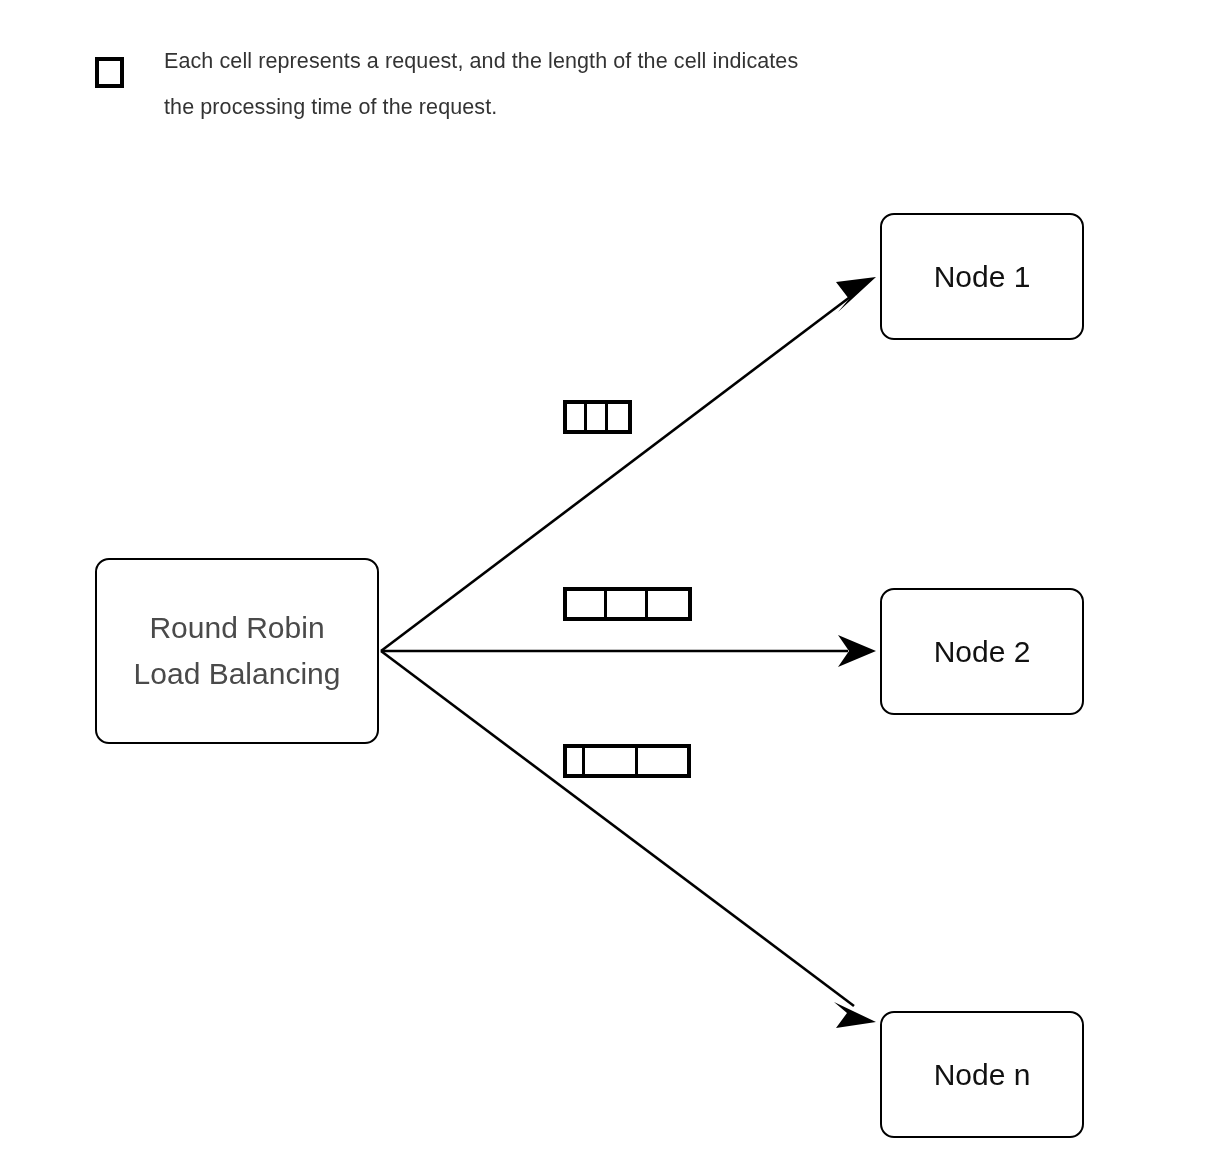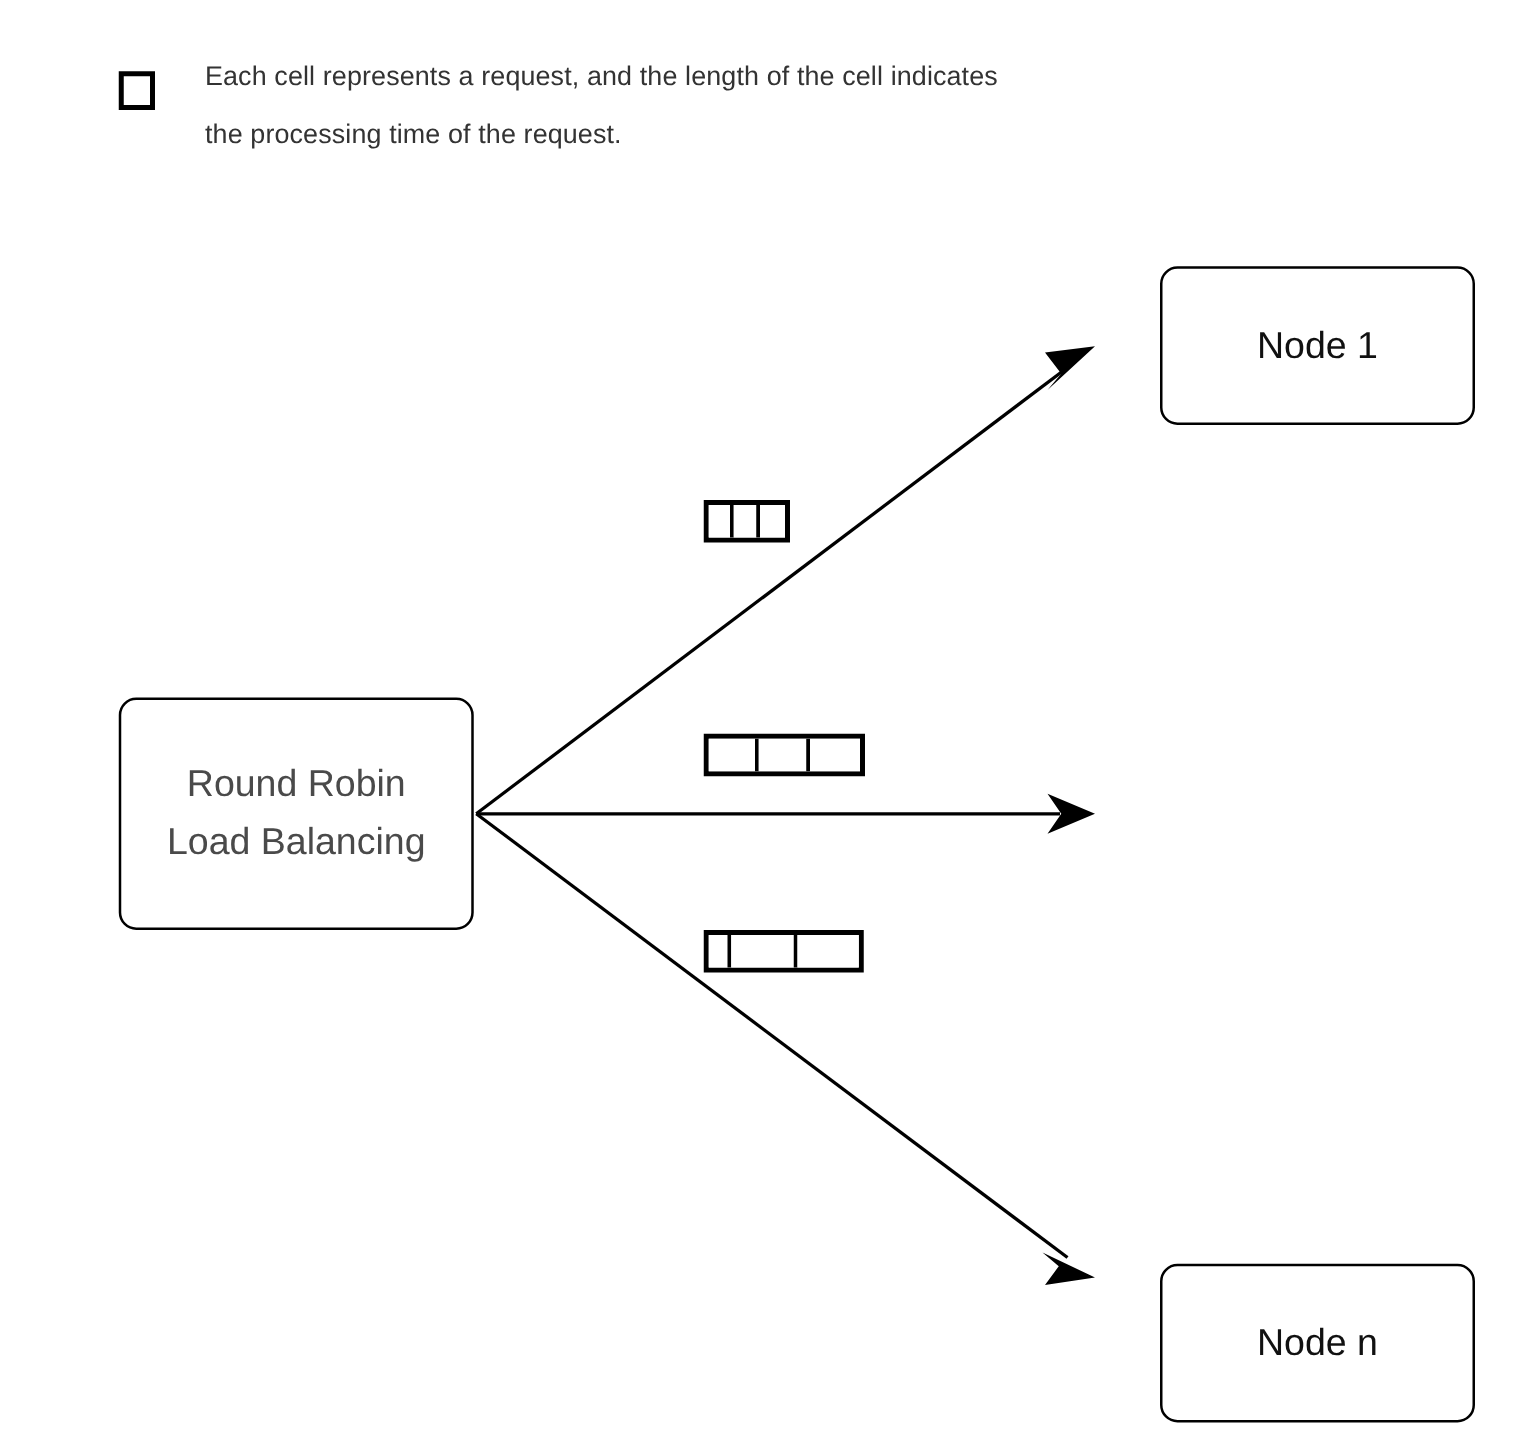--- a/index.html
+++ b/index.html
@@ -60,22 +60,22 @@
     width: 284px;
     height: 186px;
   }
   #box-balancer .box-label {
     color: #4a4a4a;
     font-size: 30px;
     line-height: 46px;
     white-space: pre-line;
   }
   .node-box {
-    left: 928px;
-    width: 252px;
+    left: 880px;
+    width: 204px;
     height: 127px;
   }
   #box-node1 { top: 213px; }
   #box-node2 { top: 588px; }
   #box-noden { top: 963px; margin-top: 48px; }
   .node-box .box-label {
     color: #111111;
     font-size: 30px;
     line-height: 36px;
   }
@@ -166,18 +166,21 @@
 
   <div id="box-balancer" class="box">
     <span class="box-label">Round Robin
 Load Balancing</span>
   </div>
 
   <div id="box-node1" class="box node-box">
     <span class="box-label">Node 1</span>
   </div>
 
+  <div id="box-node2" class="box node-box">
+    <span class="box-label">Node 2</span>
+  </div>
 
   <div id="box-noden" class="box node-box">
     <span class="box-label">Node n</span>
   </div>
 
 </div>
 
 </body></html>

